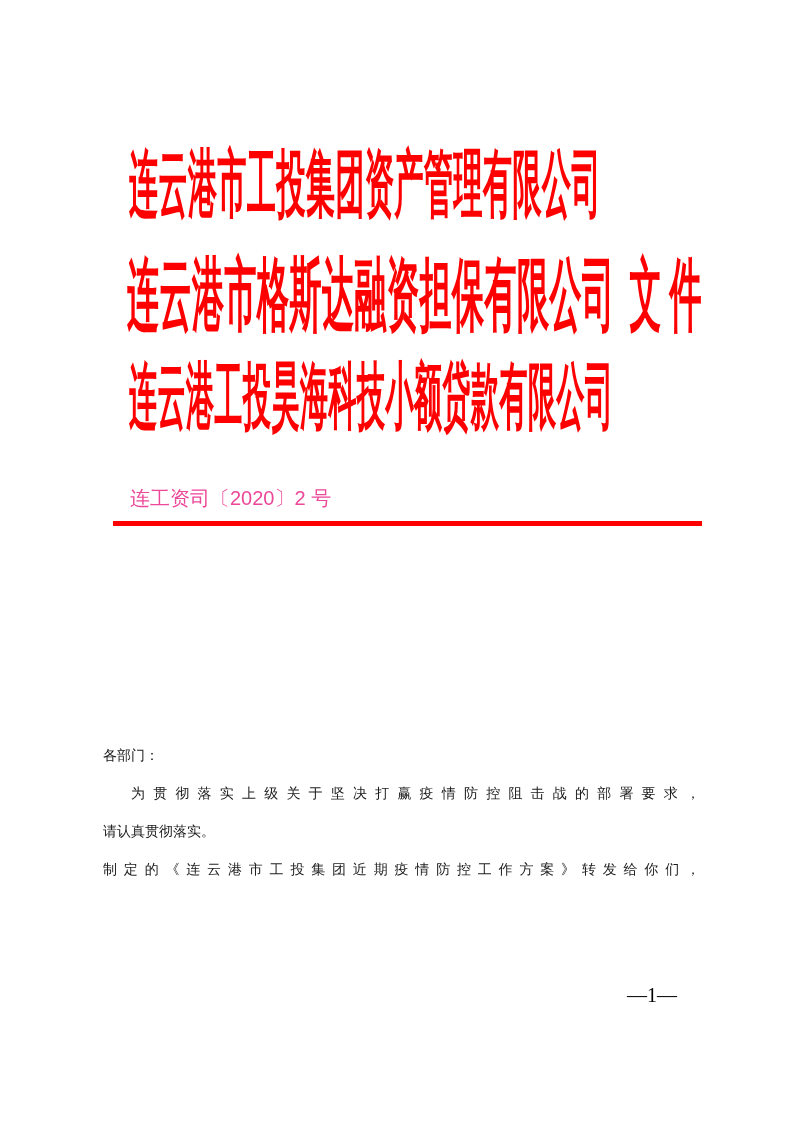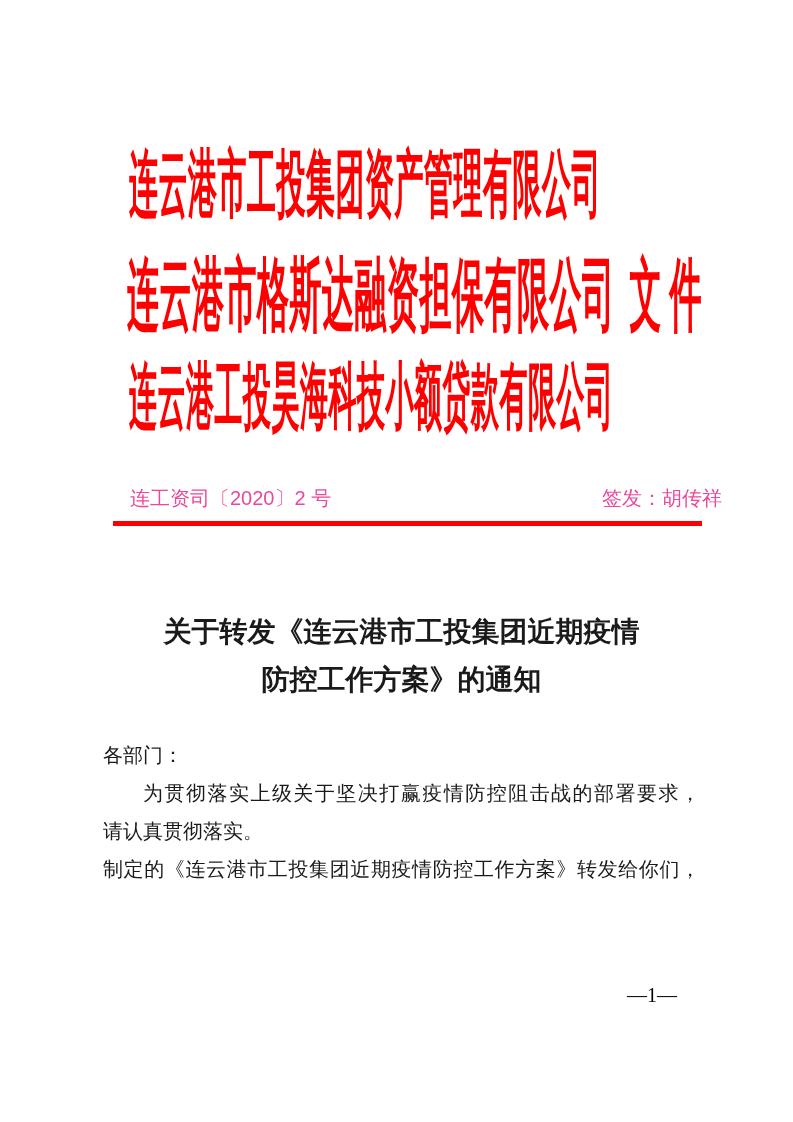--- a/index.html
+++ b/index.html
@@ -56,21 +56,21 @@
     font-weight: 700;
     font-size: 28px;
     line-height: 48px;
     color: var(--body-text, #1a1a1a);
   }
 
   
   .bodytext {
     position: absolute;
     top: 736px; left: 103px; width: 597px;
-    font-size: 20px;
+    font-size: 14px;
     line-height: 38px;
     color: var(--body-text, #1a1a1a);
   }
   .pline { width: 100%; }
   .jall { text-align: justify; text-align-last: justify; }
   .indent { text-indent: 2em; }
 
   
   .pagenum {
     position: absolute;
@@ -93,31 +93,24 @@
     <div class="hline hline2">
       <span>连云港市格斯达融资担保有限公司</span><span class="suffix">文件</span>
     </div>
     <div class="hline hline3">
       <span>连云港工投昊海科技小额贷款有限公司</span>
     </div>
   </div>
 
   <div class="docinfo">
     <span>连工资司〔2020〕2 号</span>
-    <span>
-      <span>签发：</span><span>胡传祥</span>
-    </span>
   </div>
 
   <div class="redline"></div>
 
-  <div class="title">
-    <div>关于转发《连云港市工投集团近期疫情</div>
-    <div>防控工作方案》的通知</div>
-  </div>
 
   <div class="bodytext">
     <div class="pline">各部门：</div>
     <div class="pline jall indent">为贯彻落实上级关于坚决打赢疫情防控阻击战的部署要求，</div>
     <div class="pline">请认真贯彻落实。</div>
     <div class="pline jall">制定的《连云港市工投集团近期疫情防控工作方案》转发给你们，</div>
   </div>
 
   <div class="pagenum">—1—</div>
 

